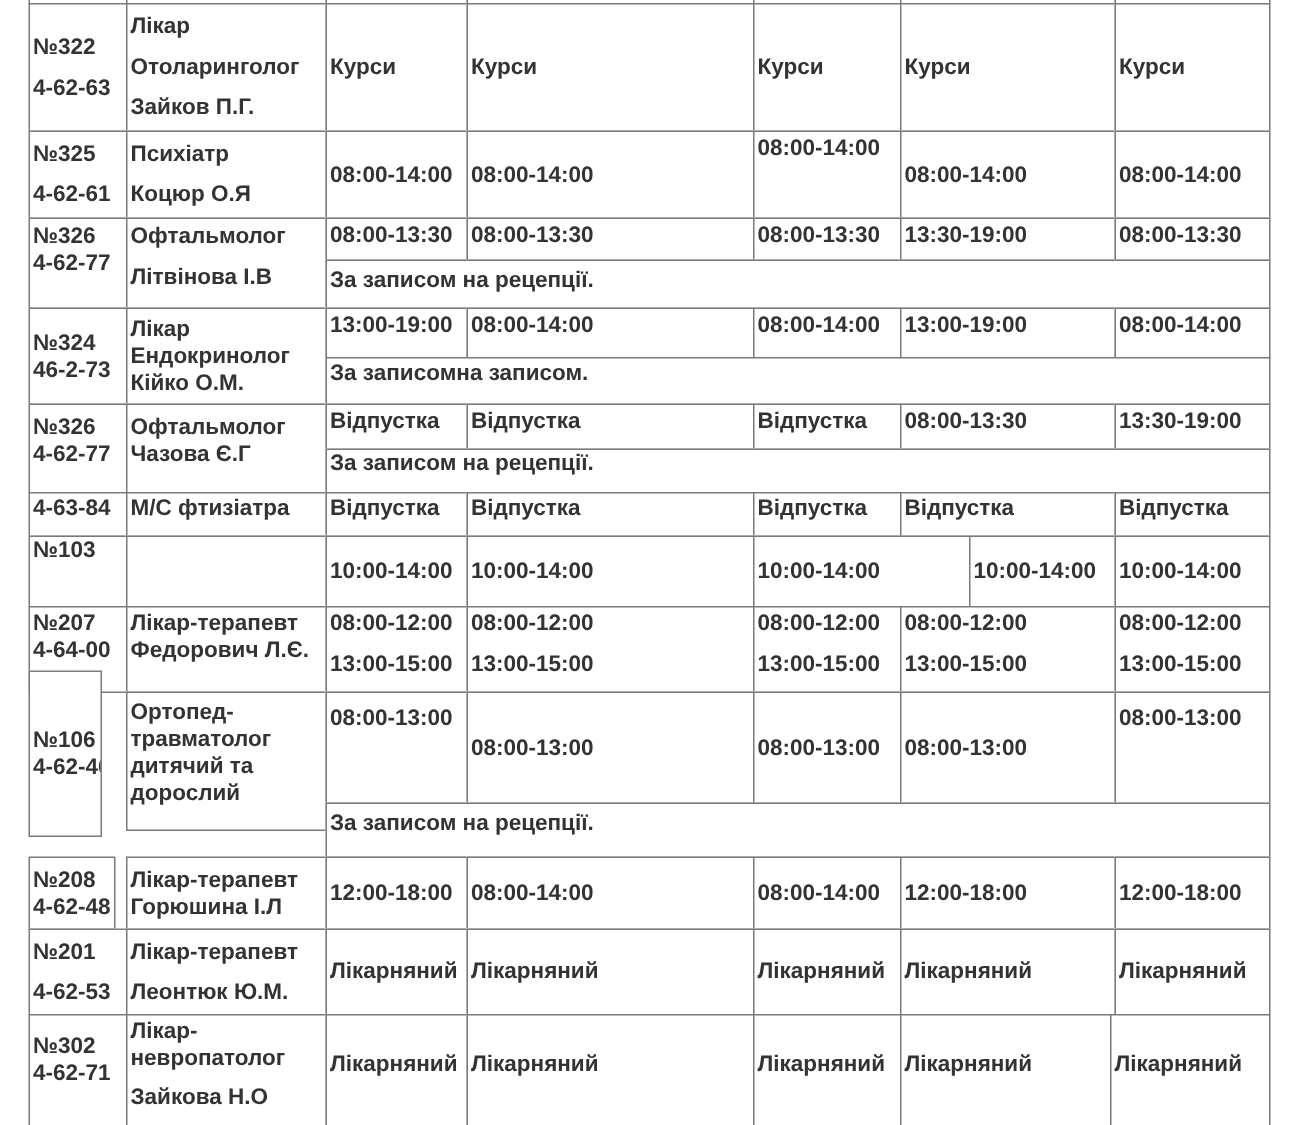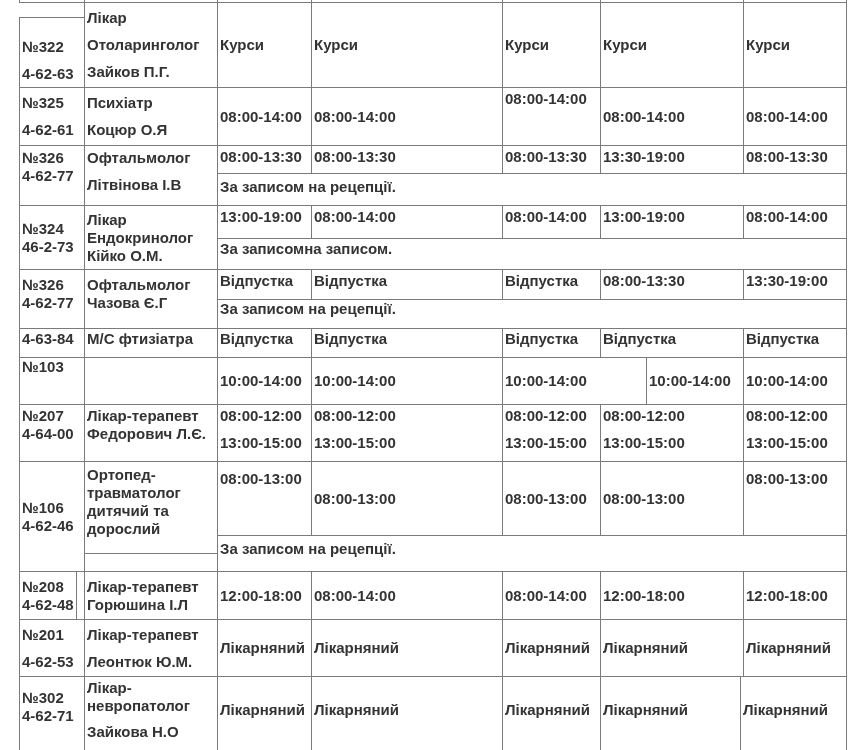--- a/index.html
+++ b/index.html
@@ -21,21 +21,21 @@
 <div class="tbl">
 
   <div class="c" style="left:19px;top:-20px;width:66px;height:23px;"></div>
   <div class="c" style="left:84px;top:-20px;width:134px;height:23px;"></div>
   <div class="c" style="left:217px;top:-20px;width:95px;height:23px;"></div>
   <div class="c" style="left:311px;top:-20px;width:192px;height:23px;"></div>
   <div class="c" style="left:502px;top:-20px;width:99px;height:23px;"></div>
   <div class="c" style="left:600px;top:-20px;width:144px;height:23px;"></div>
   <div class="c" style="left:743px;top:-20px;width:104px;height:23px;"></div>
 
-  <div class="c mid gap" style="left:19px;top:17px;width:66px;height:86px;">
+  <div class="c mid gap" style="left:19px;top:2px;width:66px;height:86px;">
     <span class="ln">№322</span>
     <span class="ln">4-62-63</span>
   </div>
   <div class="c mid gap" style="left:84px;top:2px;width:134px;height:86px;">
     <span class="ln">Лікар</span>
     <span class="ln">Отоларинголог</span>
     <span class="ln">Зайков П.Г.</span>
   </div>
   <div class="c mid" style="left:217px;top:2px;width:95px;height:86px;">
       <span class="ln">Курси</span>
@@ -224,21 +224,21 @@
     </div>
   <div class="c top gap" style="left:600px;top:404px;width:144px;height:58px;">
       <span class="ln">08:00-12:00</span>
       <span class="ln">13:00-15:00</span>
     </div>
   <div class="c top gap" style="left:743px;top:404px;width:104px;height:58px;">
       <span class="ln">08:00-12:00</span>
       <span class="ln">13:00-15:00</span>
     </div>
 
-  <div class="c mid tight" style="left:19px;top:461px;width:66px;height:111px;">
+  <div class="c mid tight" style="left:19px;top:447px;width:49px;height:111px;">
     <span class="ln">№106</span>
     <span class="ln">4-62-46</span>
   </div>
   <div class="c top tight" style="left:84px;top:461px;width:134px;height:93px;padding-top:4px;">
     <span class="ln">Ортопед-</span>
     <span class="ln">травматолог</span>
     <span class="ln">дитячий та</span>
     <span class="ln">дорослий</span>
     <span class="ln" style="margin-top:13px;">Крюков Г.О</span>
   </div>

